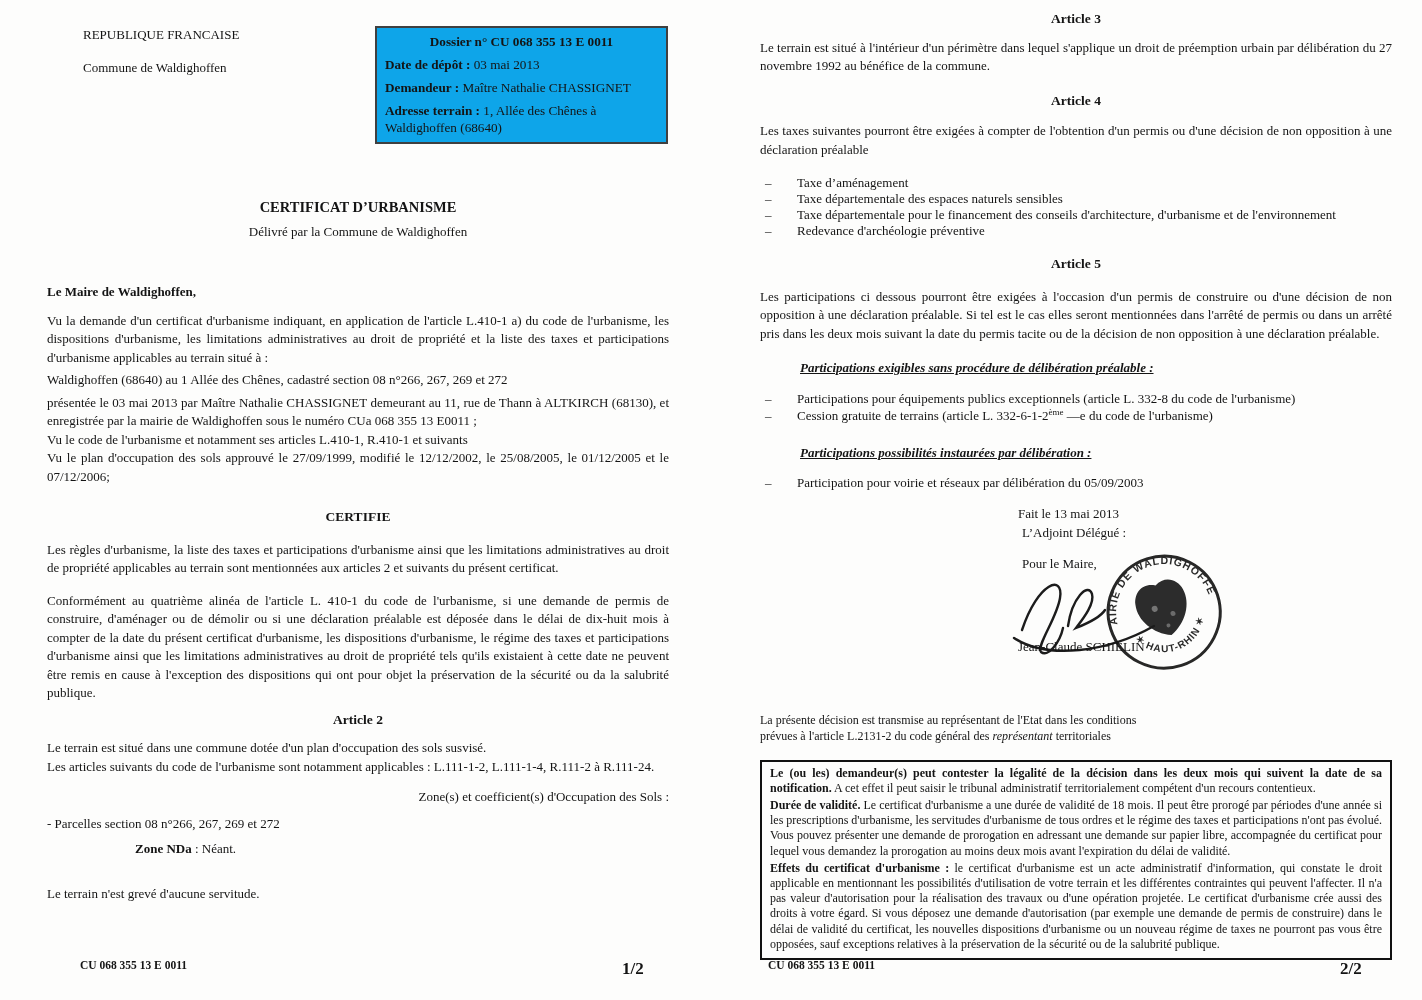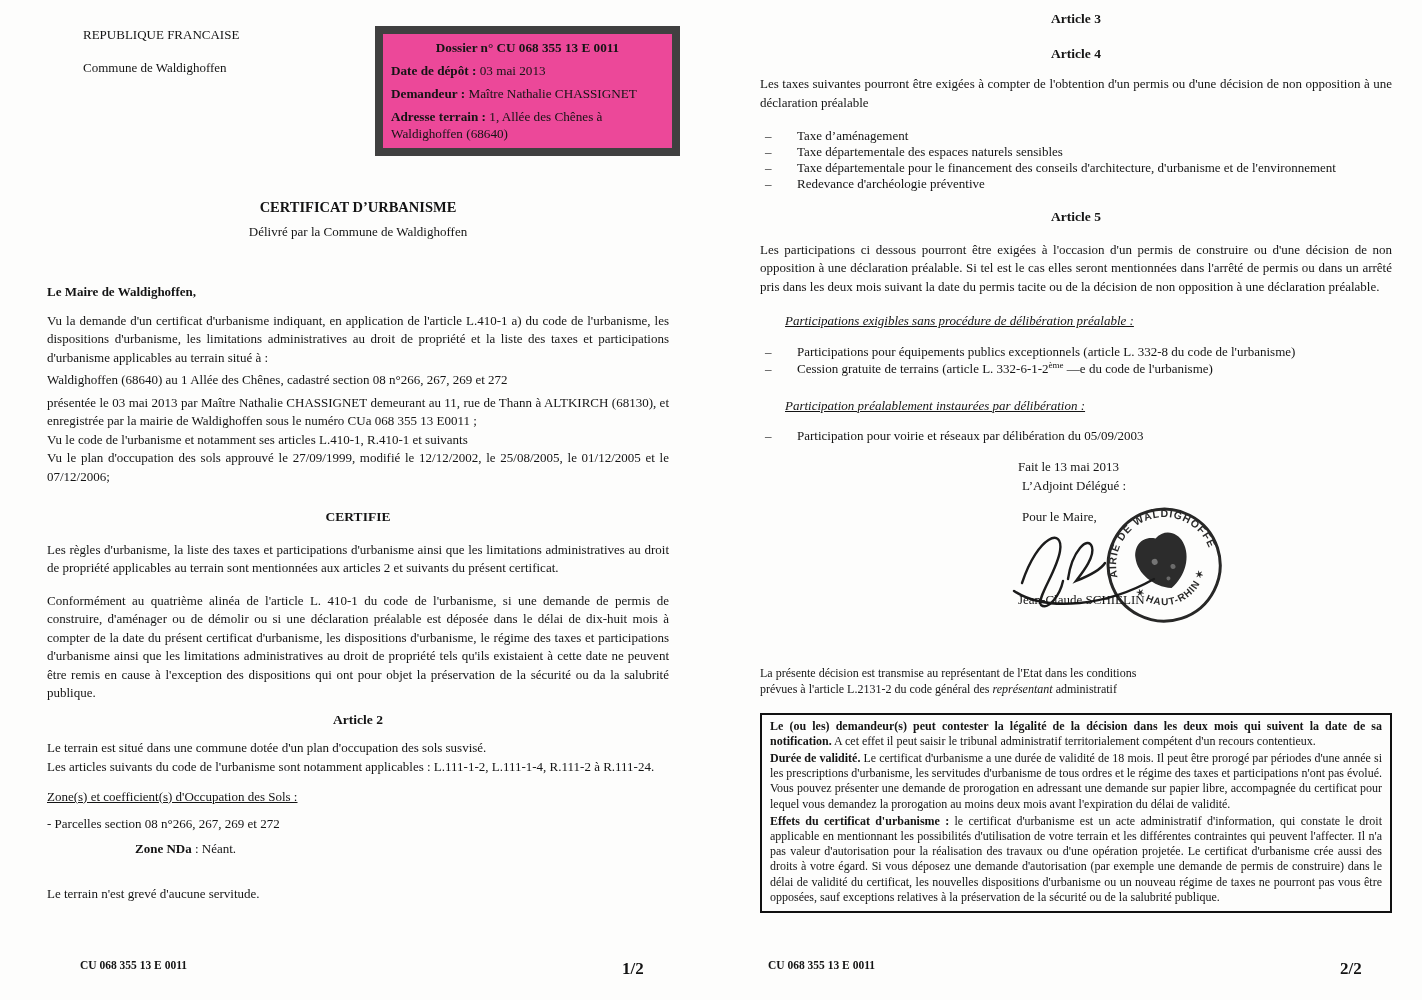--- a/index.html
+++ b/index.html
@@ -6,33 +6,33 @@
   #page{position:relative;width:1422px;height:1000px;background:#fdfdfc;overflow:hidden;
         font-family:"Liberation Serif","DejaVu Serif",serif;color:#141414;}
   .col{position:absolute;top:0;font-size:13px;line-height:18.5px;}
   #col-left{left:47px;width:622px;}
   #col-right{left:760px;width:632px;}
   p{margin:0;}
   .just{text-align:justify;}
   .ctr{text-align:center;}
   .b{font-weight:bold;}
   .i{font-style:italic;}
-  .u{text-decoration:underline;}
+  .u{text-align:right;}
   .art{font-weight:bold;text-align:center;font-size:13.5px;}
   .letterhead{position:absolute;left:36px;top:26px;font-size:13px;}
   .letterhead .lh2{margin-top:14px;}
-  .dossier-box{position:absolute;left:328px;top:26px;width:273px;border:8px solid #404040;
-               padding:3px 8px 6px 8px;font-size:13.2px;line-height:17px;background:#ec4899;}
+  .dossier-box{position:absolute;left:328px;top:26px;width:273px;border:2px solid #404040;
+               padding:3px 8px 6px 8px;font-size:13.2px;line-height:17px;background:#0ea5e9;}
   .dossier-box .dtitle{text-align:center;font-weight:bold;margin:2px 0 6px 0;}
   .dossier-box .drow{margin-top:6px;}
   .hdr-spacer{height:198px;}
   .list-row{display:flex;}
   .list-row .dash{flex:none;width:32px;padding-left:5px;}
   .list-row .txt{flex:1;}
-  .sub-head{font-weight:normal;font-style:italic;text-decoration:underline;margin-left:25px;}
+  .sub-head{font-weight:bold;font-style:italic;text-decoration:underline;margin-left:40px;}
   .sig-block{position:relative;height:118px;}
   .sig-name{position:absolute;left:258px;top:66px;font-size:13px;}
   .sig-svg{position:absolute;left:248px;top:-4px;}
   .stamp-wrap{position:absolute;left:343px;top:-22px;transform:rotate(-18deg);opacity:.92;}
   .transmission{font-size:12px;line-height:16px;}
   .notice-box{border:2px solid #111;padding:4px 8px;font-size:12px;line-height:15.2px;text-align:justify;}
   .notice-box p{margin:0 0 2px 0;}
   .pfoot{position:absolute;top:958px;font-size:11.5px;font-weight:bold;line-height:14px;}
   .pnum{position:absolute;top:960px;font-size:17px;font-weight:bold;}
   .indent-zone{margin-left:88px;}
@@ -85,20 +85,21 @@
 
     <p style="margin-top:26px;">Le terrain n'est grevé d'aucune servitude.</p>
 
     <div class="pfoot" style="left:33px;">CU 068 355 13 E 0011</div>
     <div class="pnum" style="left:575px;">1/2</div>
   </div>
 
   <div class="col" id="col-right">
 
     <p class="art" style="margin-top:10px;">Article 3</p>
+    <p class="just" style="margin-top:10px;">Le terrain est situé à l'intérieur d'un périmètre dans lequel s'applique un droit de préemption urbain par délibération du 27 novembre 1992 au bénéfice de la commune.</p>
 
     <p class="art" style="margin-top:16px;">Article 4</p>
     <p class="just" style="margin-top:12px;">Les taxes suivantes pourront être exigées à compter de l'obtention d'un permis ou d'une décision de non opposition à une déclaration préalable</p>
 
     <div style="margin-top:16px;line-height:16px;">
       <div class="list-row">
           <span class="dash">–</span>
           <span class="txt">Taxe d’aménagement</span>
         </div>
       <div class="list-row">
@@ -124,21 +125,21 @@
       <div class="list-row">
           <span class="dash">–</span>
           <span class="txt">Participations pour équipements publics exceptionnels (article L. 332-8 du code de l'urbanisme)</span>
         </div>
       <div class="list-row">
           <span class="dash">–</span>
           <span class="txt"><span>Cession gratuite de terrains (article L. 332-6-1-2</span><sup>ème</sup><span> —e du code de l'urbanisme)</span></span>
         </div>
     </div>
 
-    <p class="sub-head" style="margin-top:20px;">Participation préalablement instaurées par délibération :</p>
+    <p class="sub-head" style="margin-top:20px;">Participations possibilités instaurées par délibération :</p>
 
     <div style="margin-top:12px;line-height:17px;">
       <div class="list-row">
           <span class="dash">–</span>
           <span class="txt">Participation pour voirie et réseaux par délibération du 05/09/2003</span>
         </div>
     </div>
 
     <p style="margin-top:14px;margin-left:258px;">Fait le 13 mai 2013</p>
 
@@ -170,21 +171,21 @@
           <circle cx="54" cy="56" r="3" fill="#ffffff" opacity="0.35"></circle>
           <circle cx="70" cy="66" r="2.5" fill="#ffffff" opacity="0.3"></circle>
           <circle cx="62" cy="76" r="2" fill="#ffffff" opacity="0.3"></circle>
         </svg>
       </div>
       <div class="sig-name">Jean-Claude SCHIELIN</div>
     </div>
 
     <div class="transmission" style="margin-top:22px;">
       <div>La présente décision est transmise au représentant de l'Etat dans les conditions</div>
-      <div><span>prévues à l'article L.2131-2 du code général des </span><span class="i">représentant</span><span> administratif</span></div>
+      <div><span>prévues à l'article L.2131-2 du code général des </span><span class="i">représentant</span><span> territoriales</span></div>
     </div>
 
     <div class="notice-box" style="margin-top:16px;">
       <p><span class="b">Le (ou les) demandeur(s) peut contester la légalité de la décision dans les deux mois qui suivent la date de sa notification.</span><span> A cet effet il peut saisir le tribunal administratif territorialement compétent d'un recours contentieux.</span></p>
       <p><span class="b">Durée de validité.</span><span> Le certificat d'urbanisme a une durée de validité de 18 mois. Il peut être prorogé par périodes d'une année si les prescriptions d'urbanisme, les servitudes d'urbanisme de tous ordres et le régime des taxes et participations n'ont pas évolué. Vous pouvez présenter une demande de prorogation en adressant une demande sur papier libre, accompagnée du certificat pour lequel vous demandez la prorogation au moins deux mois avant l'expiration du délai de validité.</span></p>
       <p><span class="b">Effets du certificat d'urbanisme :</span><span> le certificat d'urbanisme est un acte administratif d'information, qui constate le droit applicable en mentionnant les possibilités d'utilisation de votre terrain et les différentes contraintes qui peuvent l'affecter. Il n'a pas valeur d'autorisation pour la réalisation des travaux ou d'une opération projetée. Le certificat d'urbanisme crée aussi des droits à votre égard. Si vous déposez une demande d'autorisation (par exemple une demande de permis de construire) dans le délai de validité du certificat, les nouvelles dispositions d'urbanisme ou un nouveau régime de taxes ne pourront pas vous être opposées, sauf exceptions relatives à la préservation de la sécurité ou de la salubrité publique.</span></p>
     </div>
 
     <div class="pfoot" style="left:8px;">CU 068 355 13 E 0011</div>
     <div class="pnum" style="left:580px;">2/2</div>

